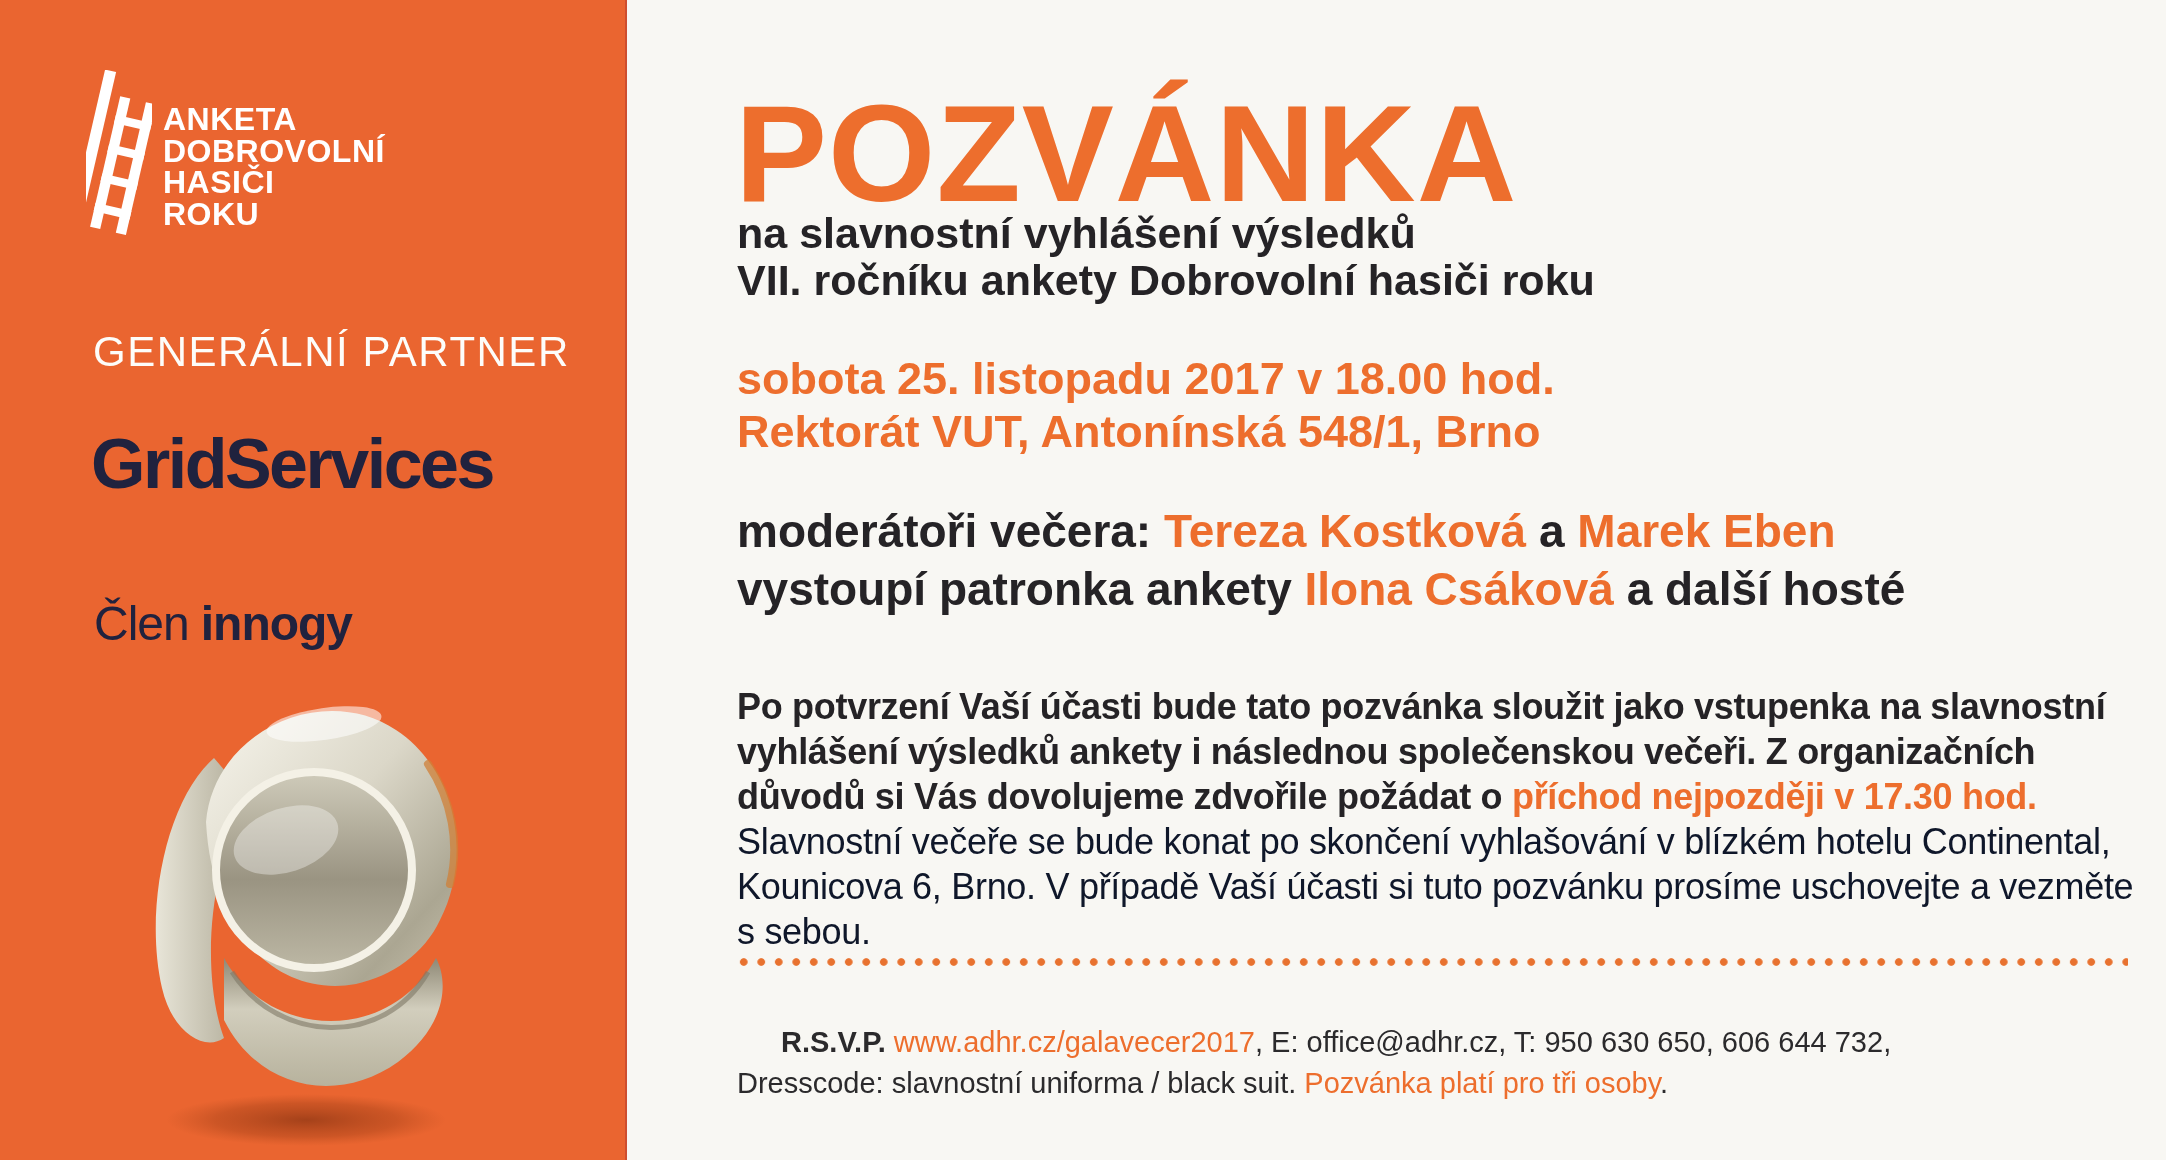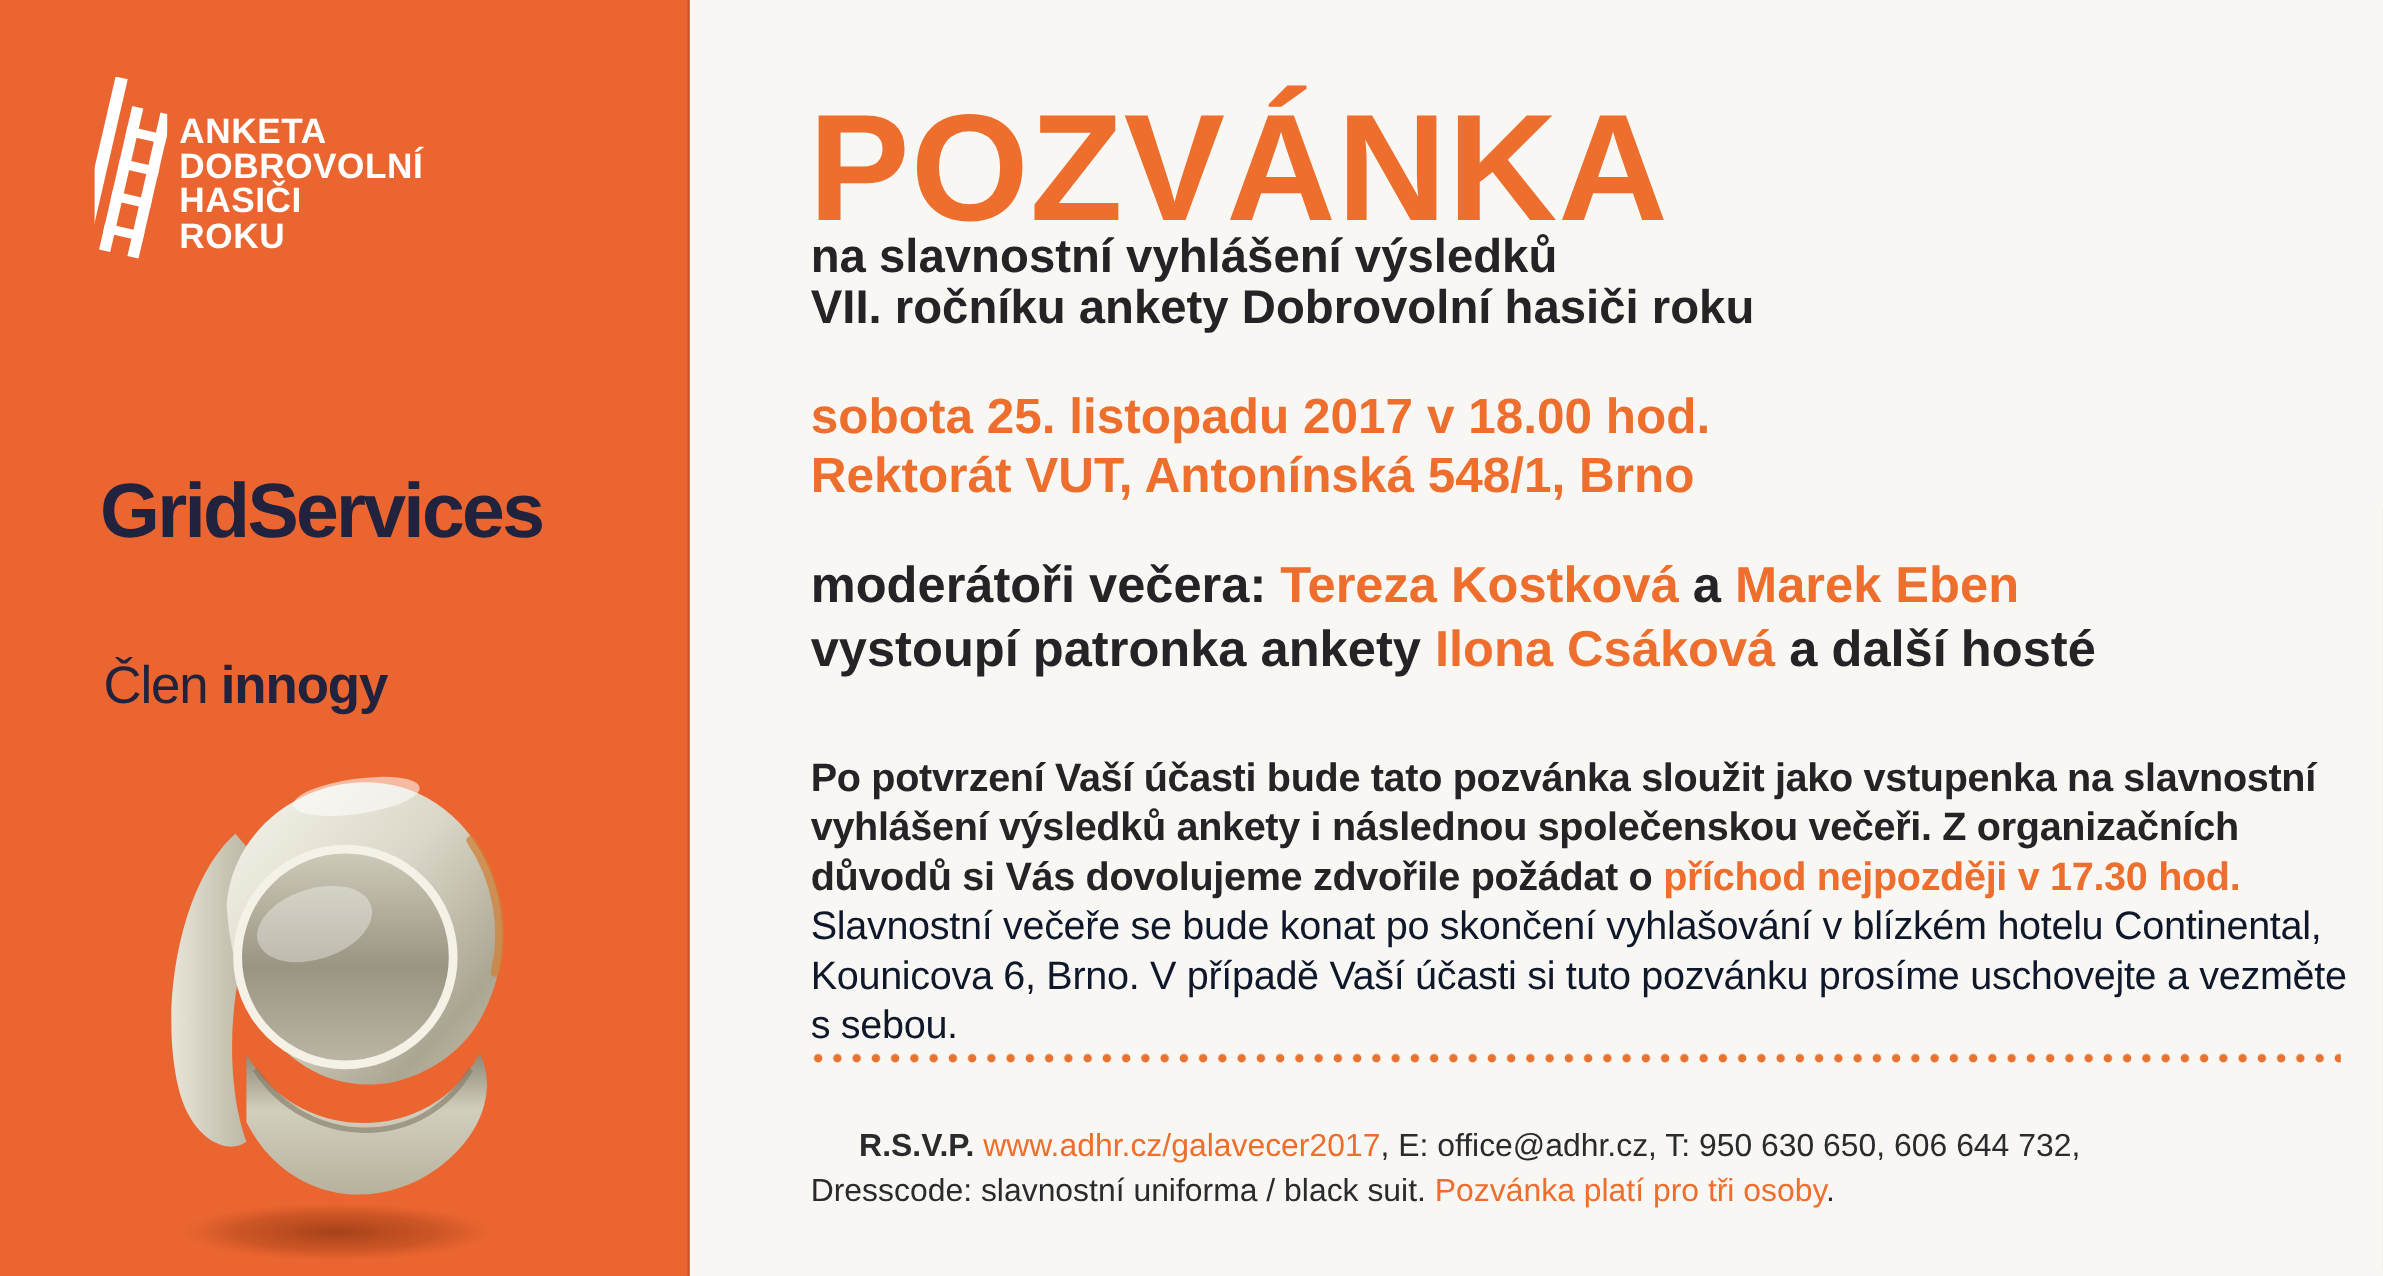--- a/index.html
+++ b/index.html
@@ -91,20 +91,21 @@
       </g>
     </svg>
 
     <div class="logo-text">
       <div>ANKETA</div>
       <div>DOBROVOLNÍ</div>
       <div>HASIČI</div>
       <div>ROKU</div>
     </div>
 
+    <div class="partner-label">GENERÁLNÍ PARTNER</div>
 
     <div class="partner-name">GridServices</div>
 
     <div class="member">
       <span class="member-prefix">Člen</span><span class="member-brand">innogy</span>
     </div>
 
     <svg class="helmet" viewBox="0 0 336 480" aria-hidden="true">
       <defs>
         <radialGradient id="hshadow" cx="50%" cy="50%" r="50%">

